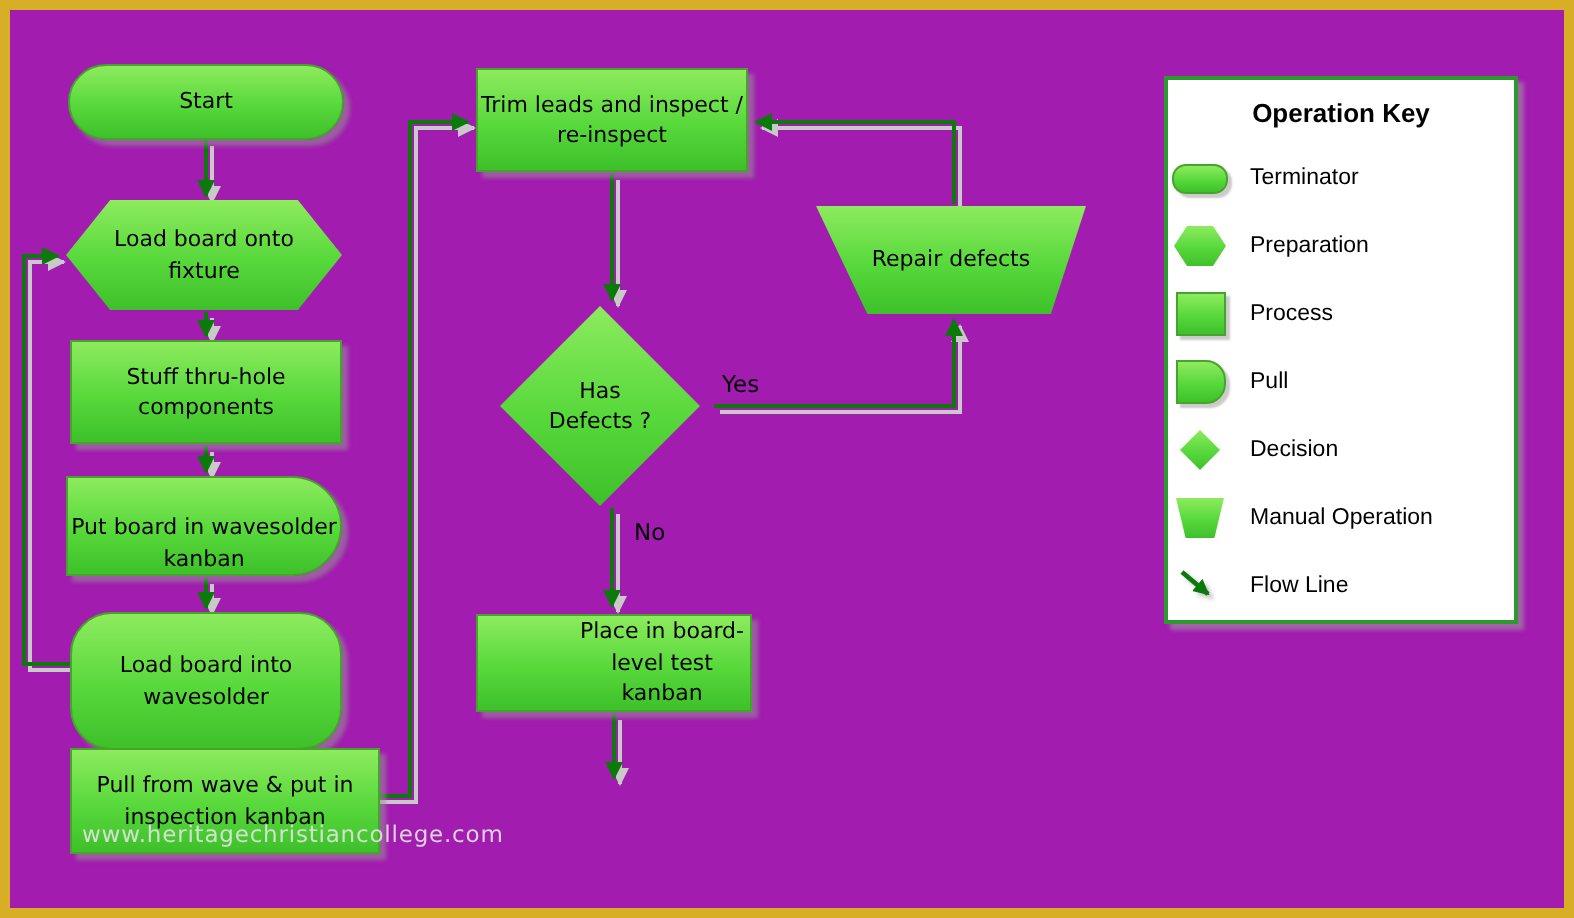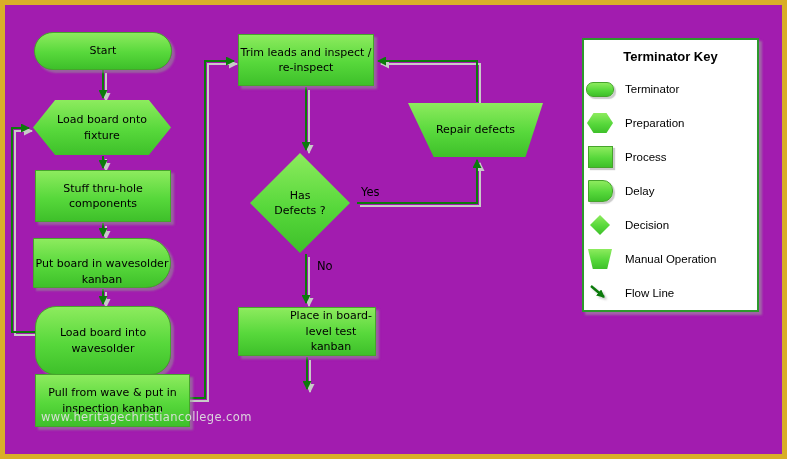--- a/index.html
+++ b/index.html
@@ -149,21 +149,21 @@
 
 
   <div class="node manualop clipshape" style="left:403px;top:98px;width:135px;height:54px;">
     <span>Repair defects</span>
   </div>
 
   <div class="edge-label" style="left:356px;top:180px;">Yes</div>
   <div class="edge-label" style="left:312px;top:254px;">No</div>
 
   <div class="legend">
-    <div class="legend-title">Terminator Key</div>
+    <div class="legend-title">Operation Key</div>
     <div style="height:8px;"></div>
 
     <div class="legend-item">
       <span class="legend-icon-wrap">
           <span class="lic boxed ic-terminator"></span>
         </span>
       <span class="legend-label">Terminator</span>
     </div>
 
     <div class="legend-item">
@@ -177,21 +177,21 @@
       <span class="legend-icon-wrap">
           <span class="lic boxed ic-process"></span>
         </span>
       <span class="legend-label">Process</span>
     </div>
 
     <div class="legend-item">
       <span class="legend-icon-wrap">
           <span class="lic boxed ic-delay"></span>
         </span>
-      <span class="legend-label">Delay</span>
+      <span class="legend-label">Pull</span>
     </div>
 
     <div class="legend-item">
       <span class="legend-icon-wrap">
           <span class="lic clipped ic-decision"></span>
         </span>
       <span class="legend-label">Decision</span>
     </div>
 
     <div class="legend-item">

